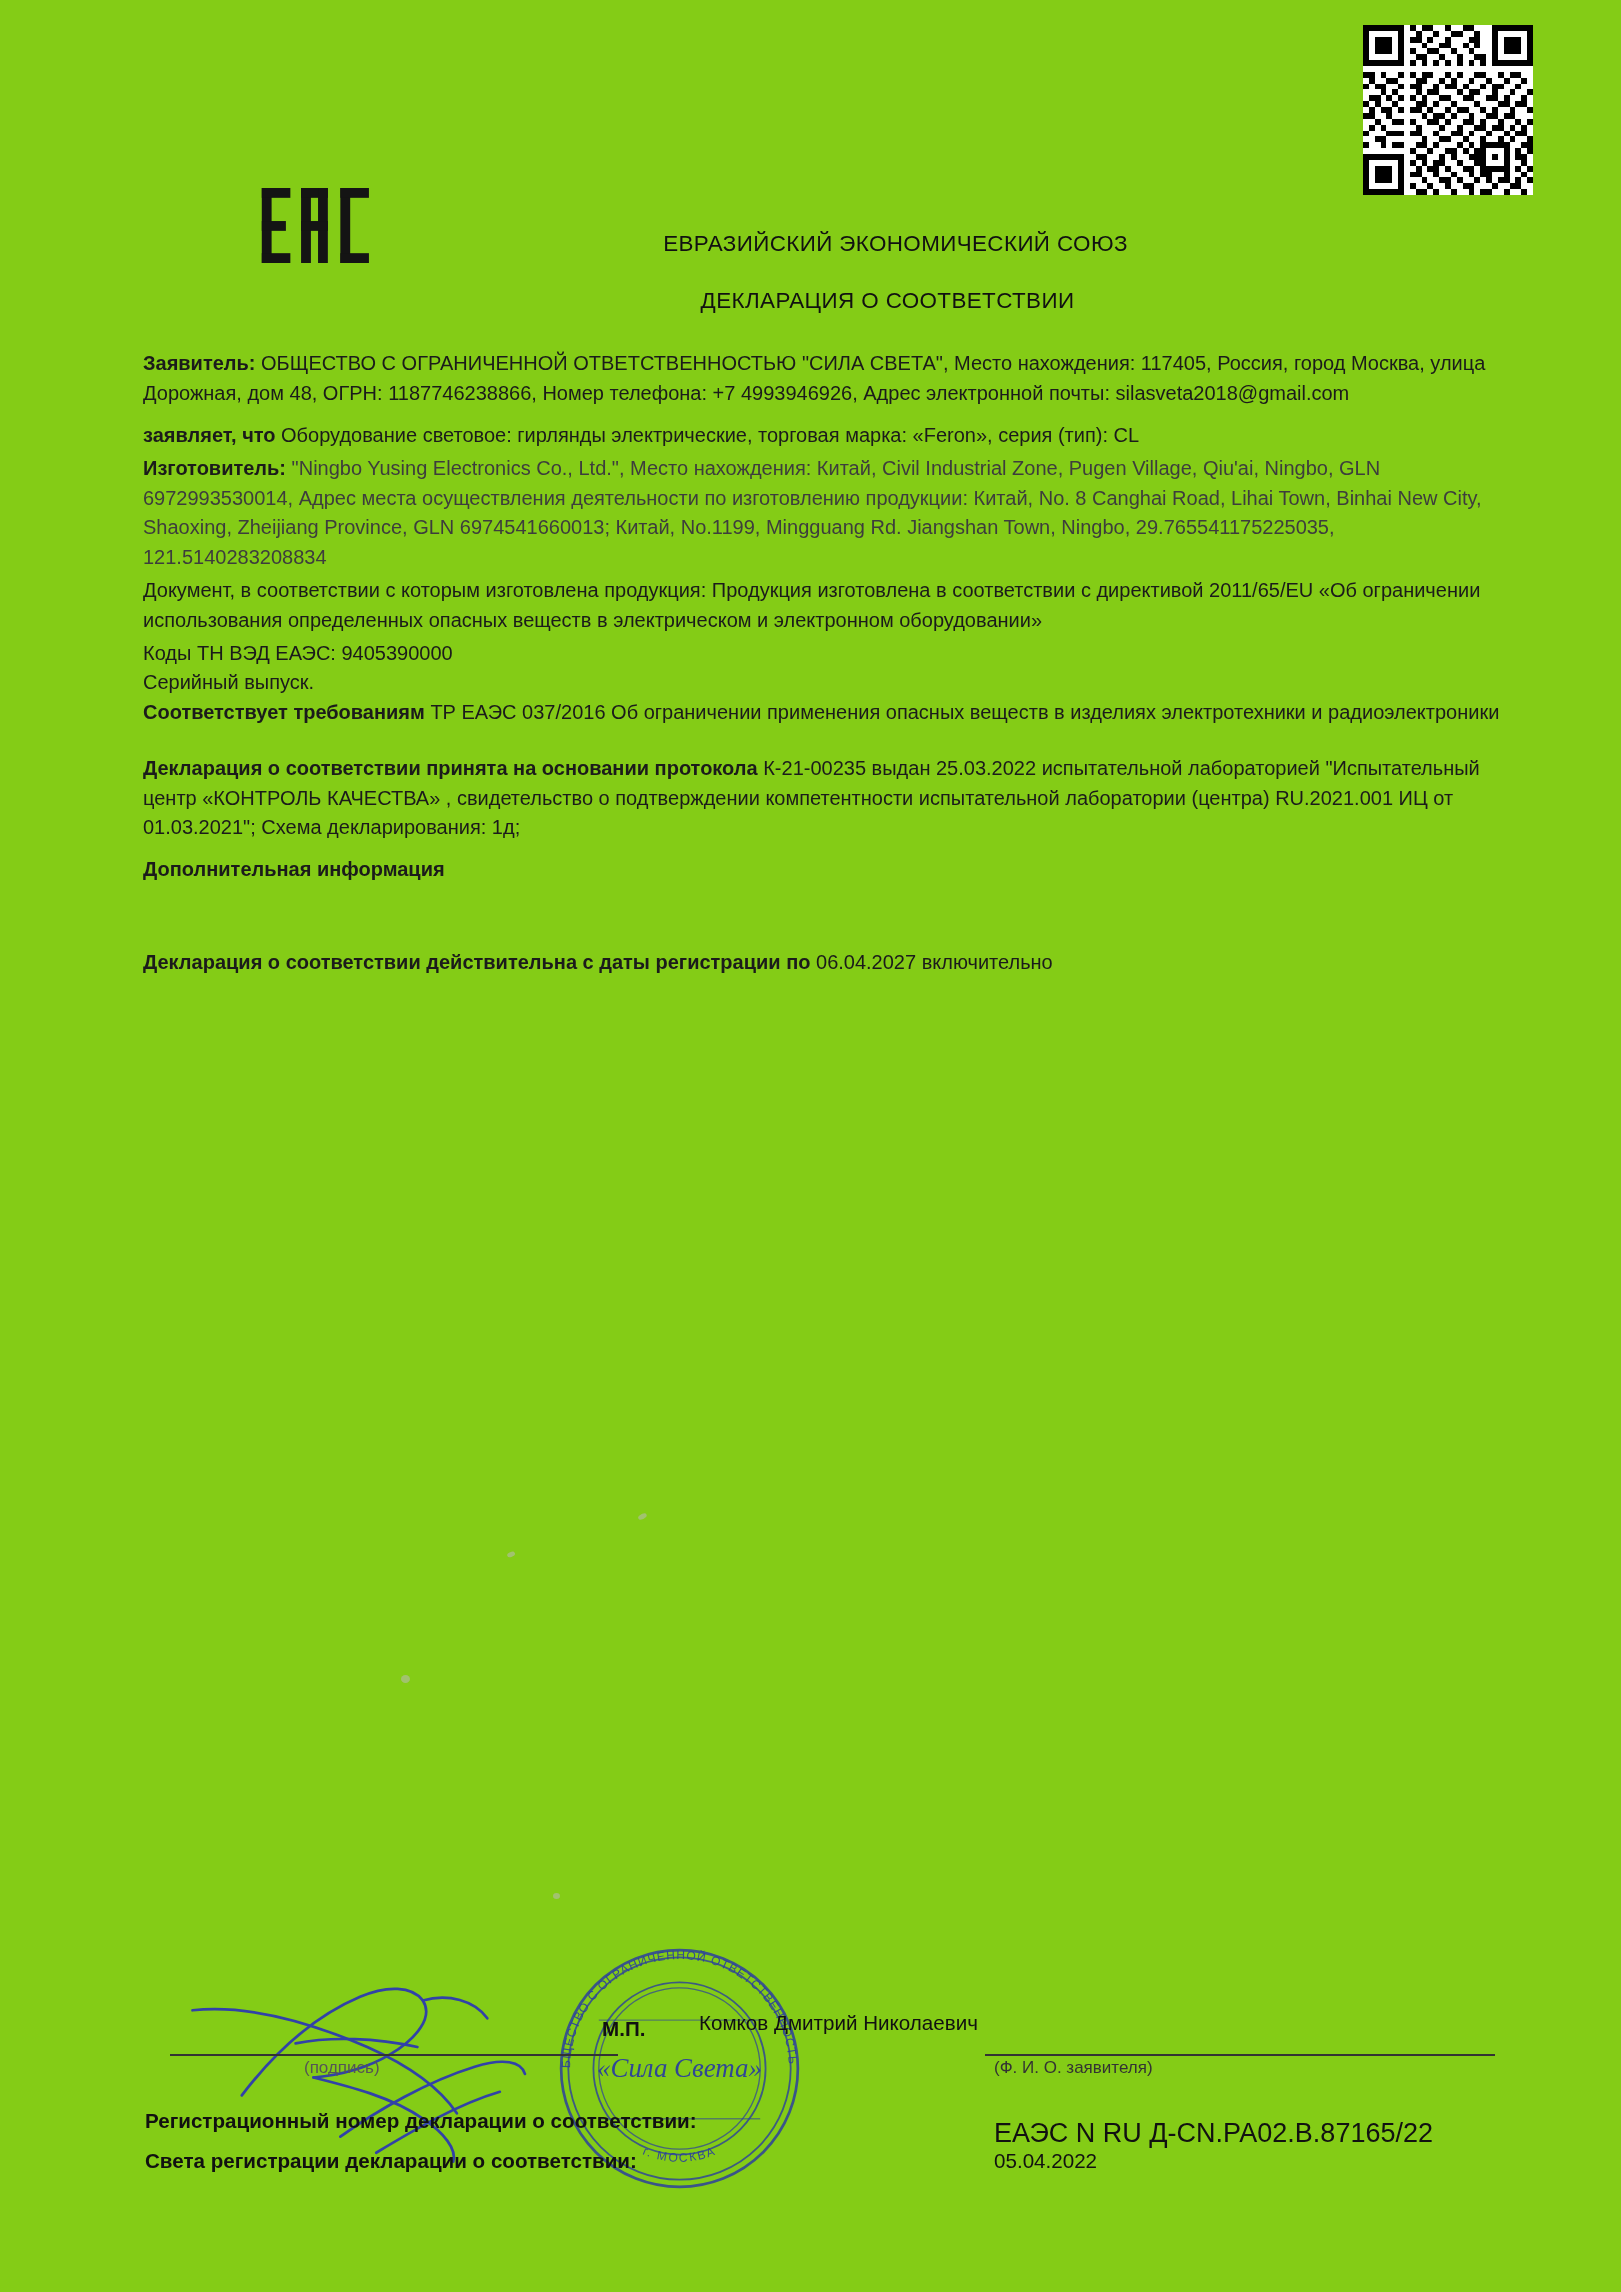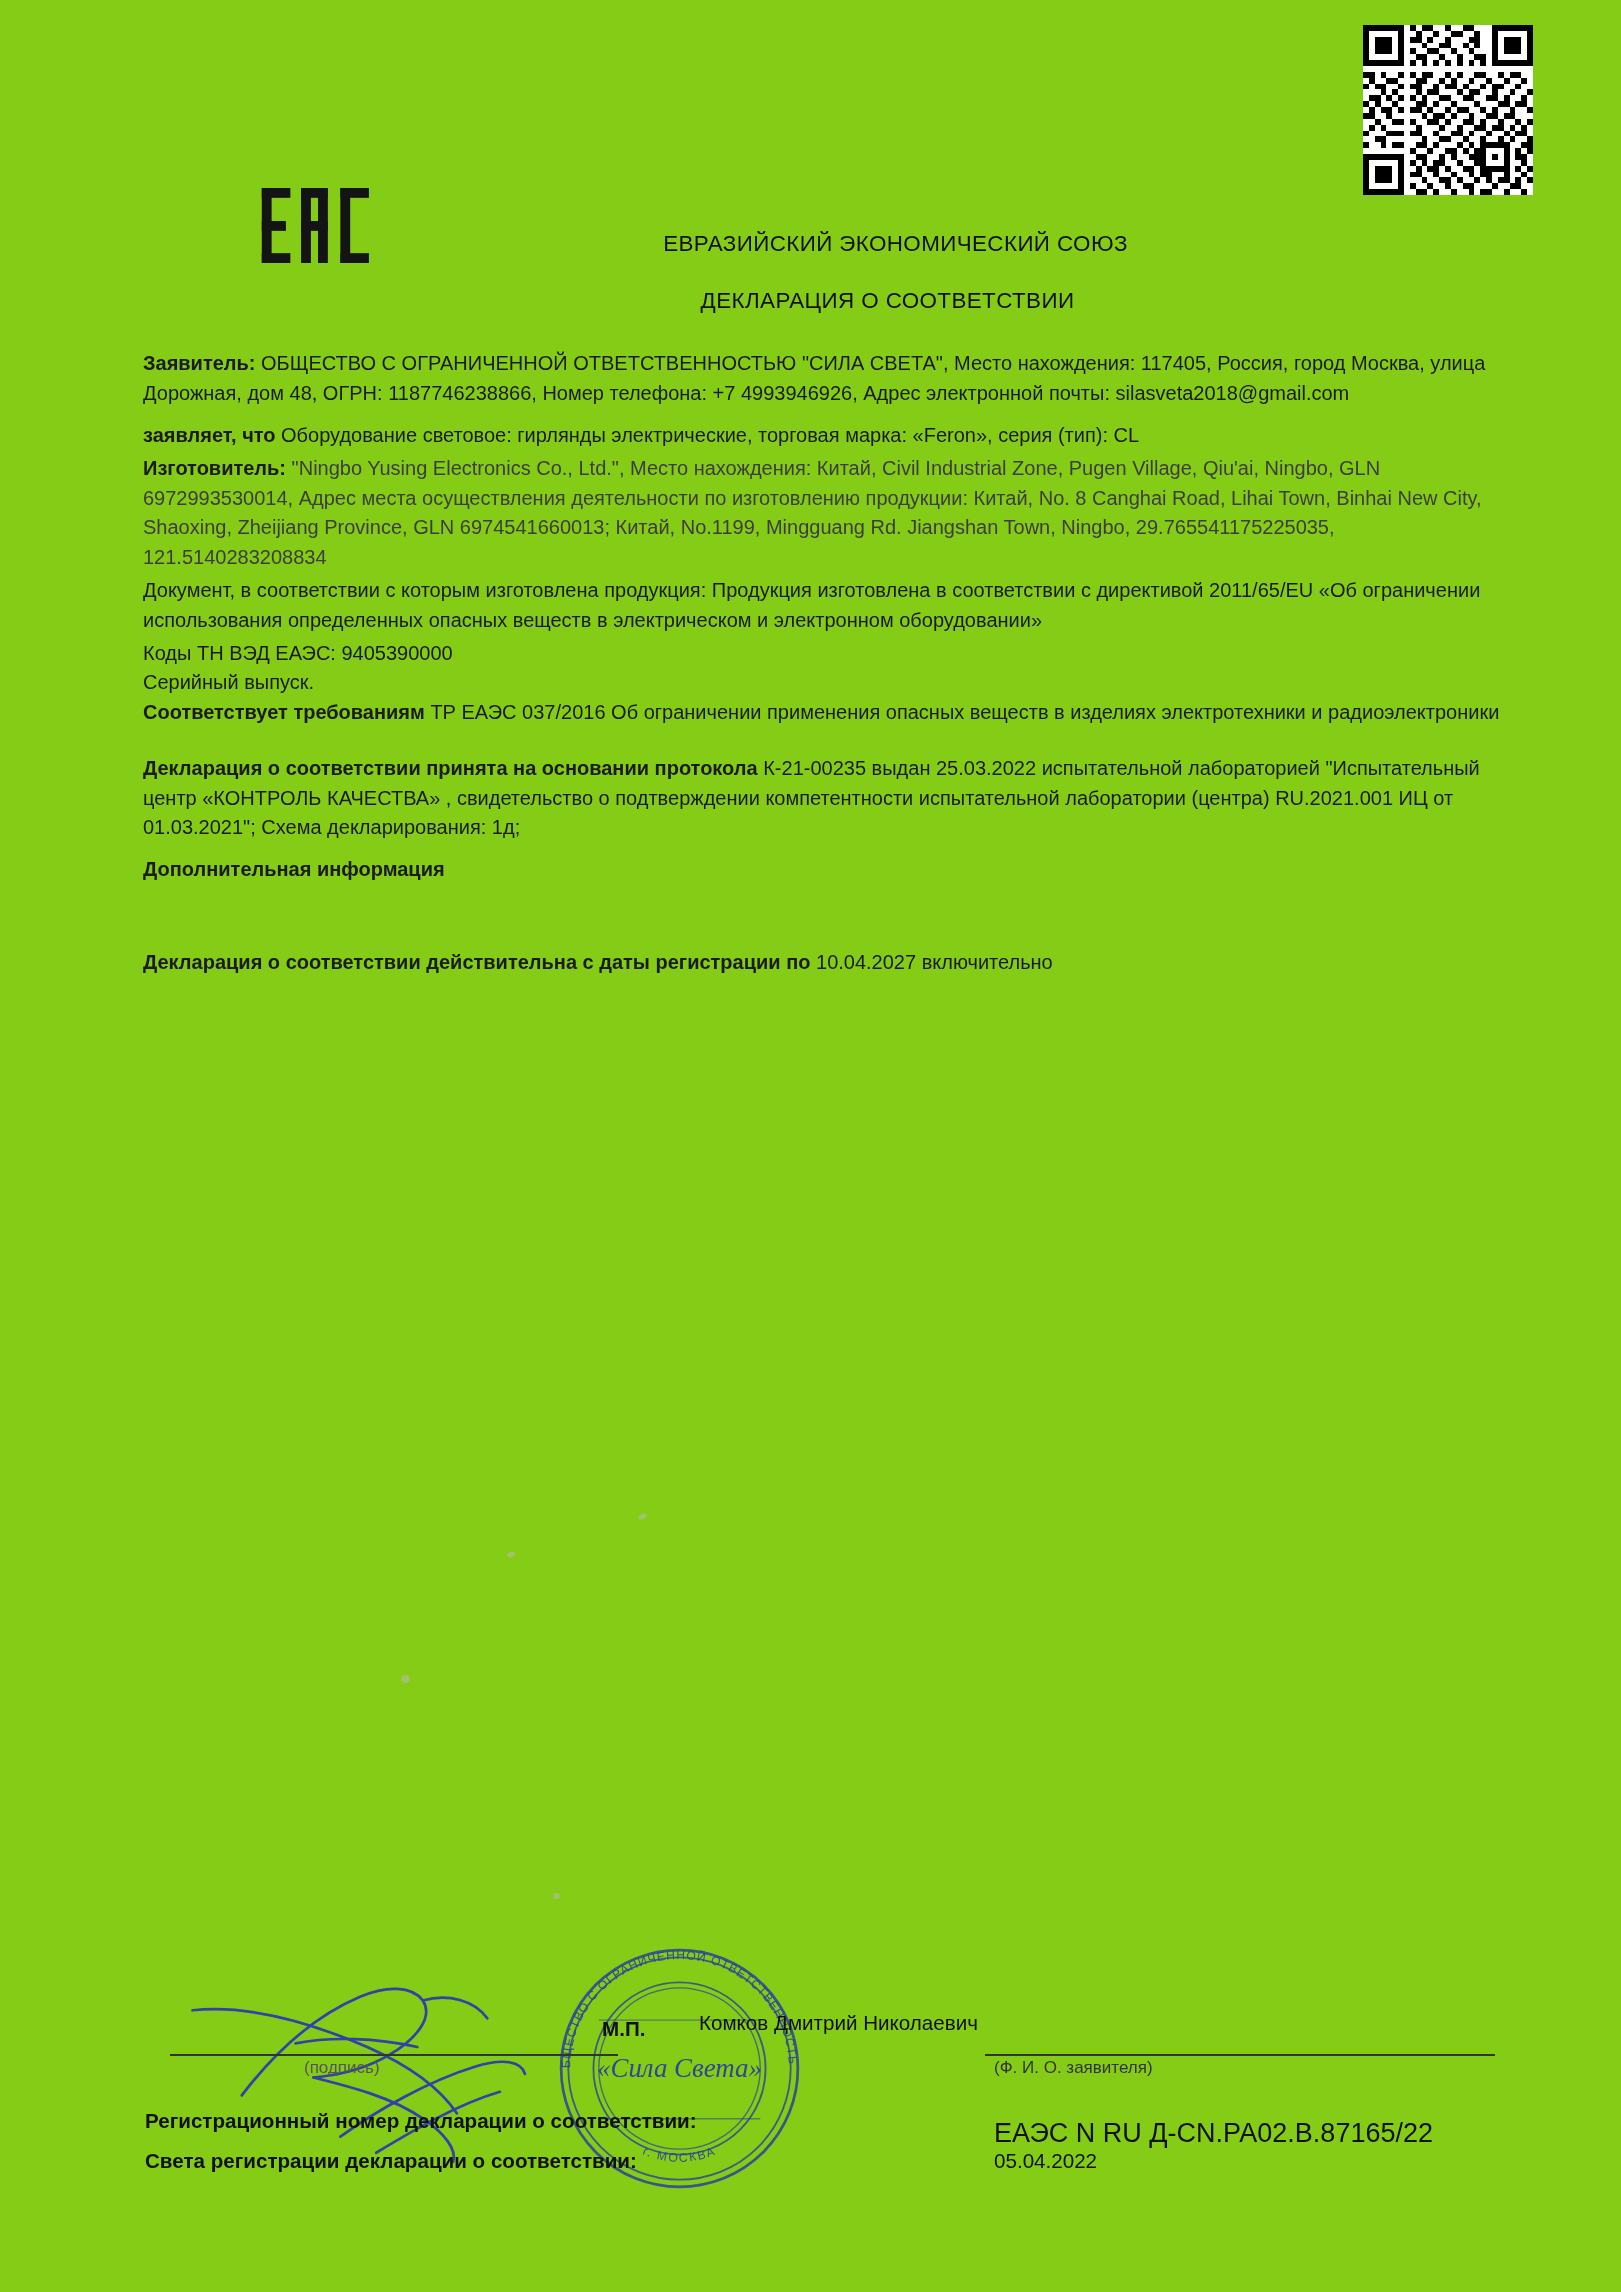--- a/index.html
+++ b/index.html
@@ -490,21 +490,21 @@
 
     <p class="para"><span class="b">Декларация о соответствии принята на основании протокола</span><span> К-21-00235 выдан 25.03.2022 испытательной лабораторией "Испытательный центр «КОНТРОЛЬ КАЧЕСТВА» , свидетельство о подтверждении компетентности испытательной лаборатории (центра)  RU.2021.001 ИЦ от 01.03.2021"; Схема декларирования: 1д;</span></p>
 
     <div class="gap-sm"></div>
 
     <p class="para b">Дополнительная информация</p>
 
     <div class="gap-lg"></div>
     <div class="gap-md"></div>
 
-    <p class="para"><span class="b">Декларация о соответствии действительна с даты регистрации по</span><span> 10.04.2027 включительно</span></p>
+    <p class="para"><span class="b">Декларация о соответствии действительна с даты регистрации по</span><span> 06.04.2027 включительно</span></p>
 
   </div>
 
   <div class="artifact" style="left:638px;top:1514px;width:9px;height:5.4px;transform:rotate(-25deg);"></div>
   <div class="artifact" style="left:507px;top:1552px;width:8px;height:4.5px;transform:rotate(-20deg);"></div>
   <div class="artifact" style="left:401px;top:1675px;width:9px;height:8px;"></div>
   <div class="artifact" style="left:553px;top:1893px;width:7.2px;height:6.3px;"></div>
 
   <div class="sig-area"></div>
 

